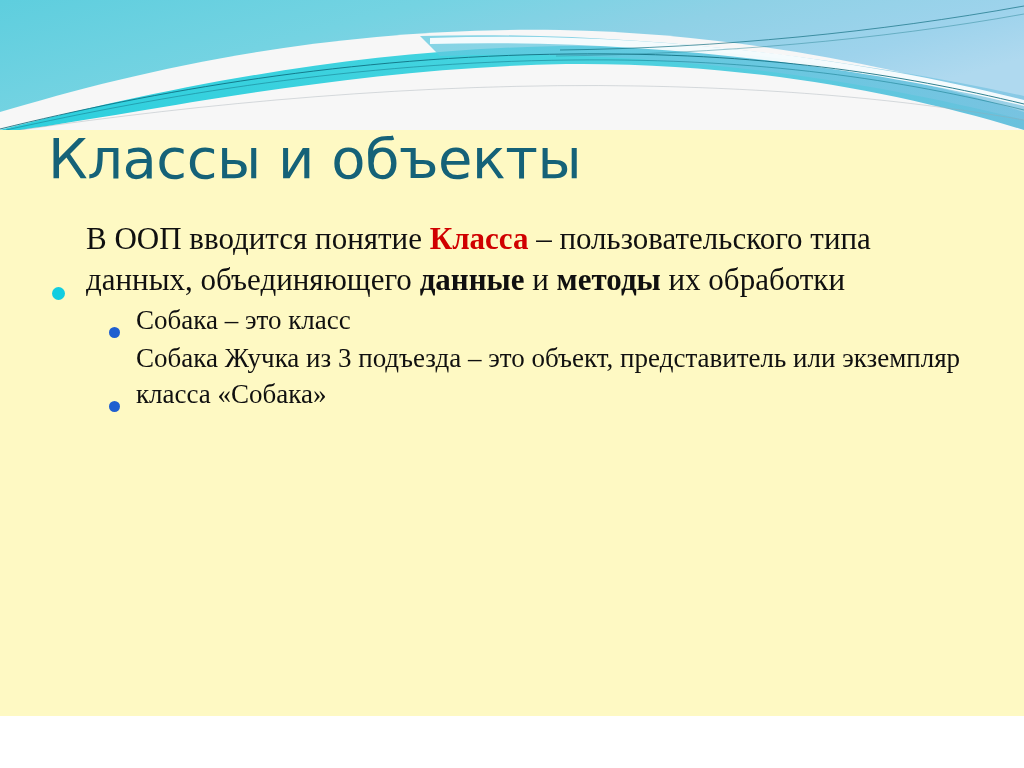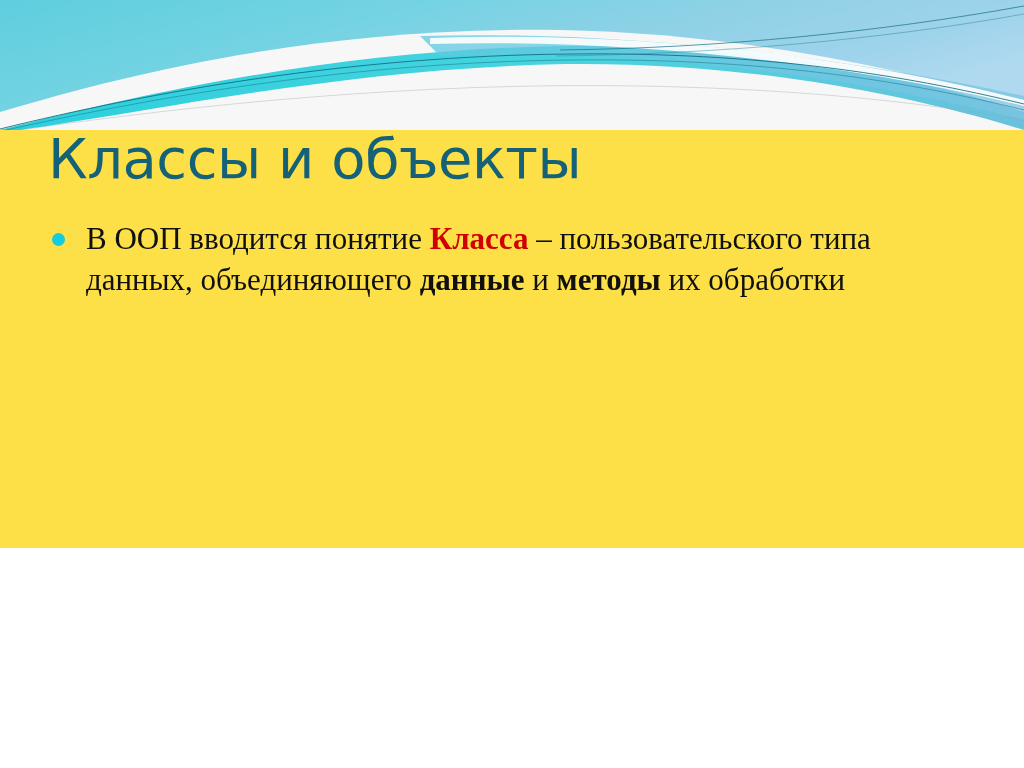--- a/index.html
+++ b/index.html
@@ -4,22 +4,22 @@
 <title>Классы и объекты</title>
 <style>
   html, body {
     margin: 0;
     padding: 0;
     background: #ffffff;
   }
   #slide {
     position: relative;
     width: 1024px;
-    height: 548px;
-    background: #fde047;
+    height: 716px;
+    background: #fef9c3;
     overflow: hidden;
     font-family: "Liberation Serif", "DejaVu Serif", serif;
   }
 
   
   .wave-band {
     position: absolute;
     top: 0;
     left: 0;
     width: 1024px;
@@ -48,21 +48,21 @@
   
   .content {
     position: absolute;
     left: 52px;
     top: 218px;
     width: 930px;
   }
 
   .bullet-row {
     display: flex;
-    align-items: flex-start;
+    align-items: flex-end;
   }
 
   
   .lvl1 {
     margin-bottom: 2px;
   }
   .lvl1 .marker {
     flex: 0 0 auto;
     width: 34px;
     padding-top: 15px;
@@ -172,15 +172,32 @@
     <div class="bullet-row lvl1">
       <div class="marker">
         <span class="dot-l1"></span>
       </div>
       <div class="text">
         <span>В ООП вводится понятие </span><span class="em-red">Класса</span><span> – пользовательского типа данных, объединяющего </span><span class="em-bold">данные</span><span> и </span><span class="em-bold">методы</span><span> их обработки</span>
       </div>
     </div>
 
 
+    <div class="lvl2-wrap">
+
+      <div class="bullet-row lvl2">
+        <div class="marker">
+          <span class="dot-l2"></span>
+        </div>
+        <div class="text">Собака – это класс</div>
+      </div>
+
+      <div class="bullet-row lvl2">
+        <div class="marker">
+          <span class="dot-l2"></span>
+        </div>
+        <div class="text">Собака Жучка из 3 подъезда – это объект, представитель или экземпляр класса «Собака»</div>
+      </div>
+
+    </div>
   </div>
 
 </div>
 
 </body></html>

